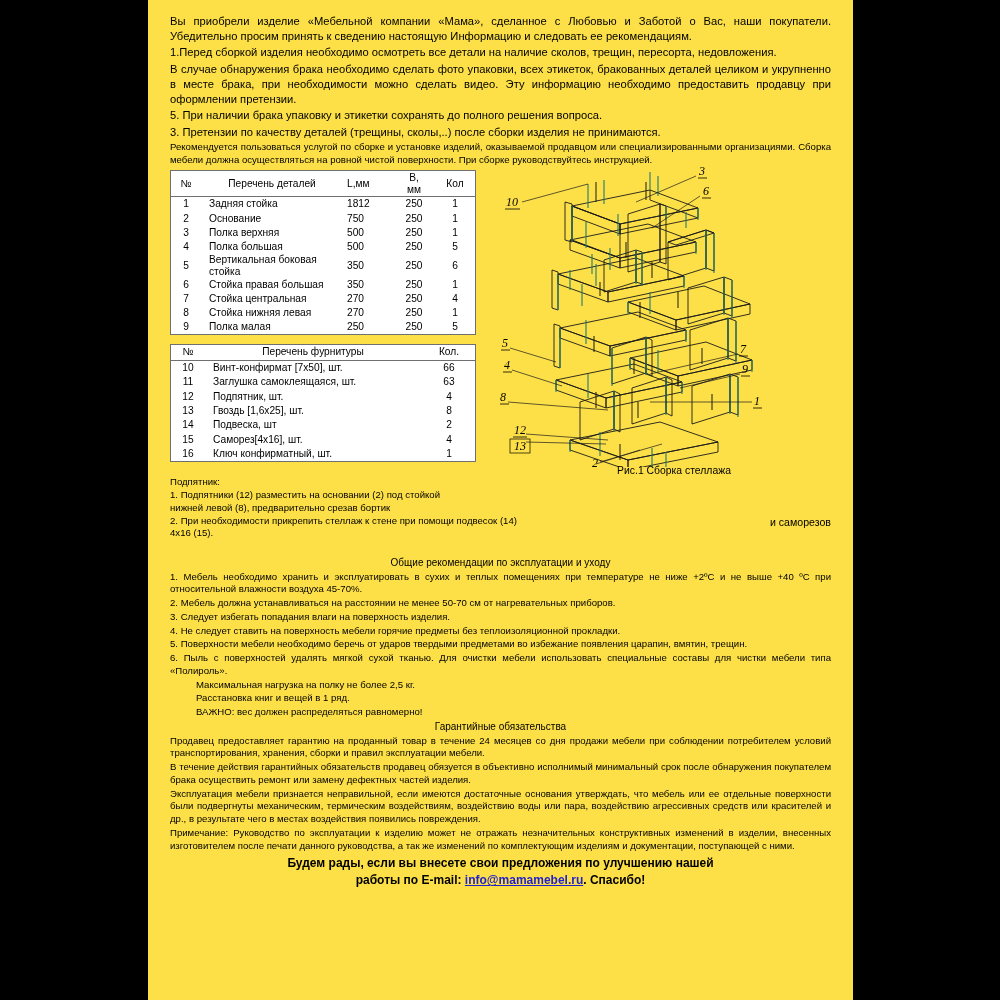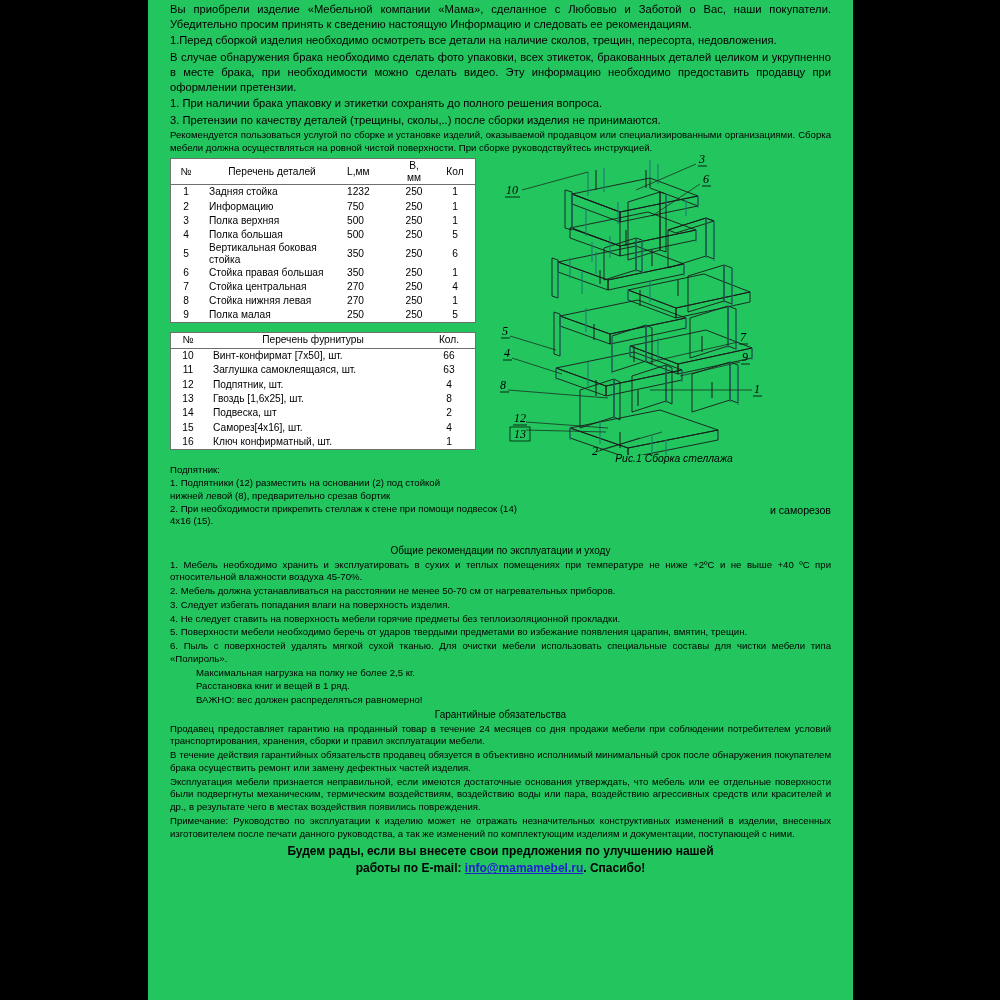--- a/index.html
+++ b/index.html
@@ -12,23 +12,23 @@
     height: 1000px;
     overflow: hidden;
     font-family: "Liberation Sans", sans-serif;
   }
   #page {
     position: absolute;
     left: 148px;
     top: 0;
     width: 705px;
     height: 1000px;
-    background: #22c55e;
+    background: #fde047;
     box-sizing: border-box;
-    padding: 2px 22px 0 22px;
+    padding: 14px 22px 0 22px;
     color: #000000;
   }
   .p {
     font-size: 11.2px;
     line-height: 1.36;
     margin: 0 0 1px 0;
     text-align: justify;
     text-justify: inter-word;
   }
   .p.small {
@@ -109,21 +109,20 @@
     left: 330px;
     top: -8px;
     width: 330px;
   }
   .figure svg { display: block; }
   .fig-caption {
     font-size: 10.4px;
     text-align: center;
     margin-top: -2px;
     padding-left: 18px;
-    font-style: italic;
   }
 
   .notes { margin-top: 6px; }
   .notes .p { margin-bottom: 0; }
 
   .screws-right {
     position: absolute;
     right: 22px;
     font-size: 10.6px;
     margin-left: 44px;
@@ -143,47 +142,47 @@
   }
 </style>
 </head>
 <body>
 
 <div id="page">
 
   <p class="p">Вы приобрели изделие «Мебельной компании «Мама», сделанное с Любовью и Заботой о Вас, наши покупатели. Убедительно просим  принять к сведению настоящую Информацию и следовать ее рекомендациям.</p>
   <p class="p">1.Перед сборкой изделия необходимо осмотреть все детали на наличие сколов, трещин, пересорта, недовложения.</p>
   <p class="p">В случае обнаружения брака необходимо сделать фото упаковки, всех этикеток, бракованных деталей целиком и   укрупненно в месте брака, при необходимости можно сделать видео. Эту информацию необходимо предоставить продавцу при оформлении претензии.</p>
-  <p class="p">1. При наличии брака упаковку и этикетки сохранять до полного решения вопроса.</p>
+  <p class="p">5. При наличии брака упаковку и этикетки сохранять до полного решения вопроса.</p>
   <p class="p">3.  Претензии по качеству деталей (трещины, сколы,..) после сборки изделия не принимаются.</p>
   <p class="p small">Рекомендуется пользоваться услугой по сборке и установке изделий, оказываемой продавцом или специализированными организациями. Сборка мебели должна осуществляться на ровной чистой поверхности. При сборке руководствуйтесь инструкцией.</p>
 
   <div class="mid">
 
     <table class="parts">
       <thead>
         <tr>
           <th class="c-num">№</th>
           <th class="c-name">Перечень деталей</th>
           <th class="c-l">L,мм</th>
           <th class="c-b">В,<br>мм</th>
           <th class="c-k">Кол</th>
         </tr>
       </thead>
       <tbody id="parts-body">
           <tr>
             <td class="c-num">1</td>
             <td class="c-name">Задняя стойка</td>
-            <td class="c-l">1232</td>
+            <td class="c-l">1812</td>
             <td class="c-b">250</td>
             <td class="c-k">1</td>
           </tr>
           <tr>
             <td class="c-num">2</td>
-            <td class="c-name">Информацию</td>
+            <td class="c-name">Основание</td>
             <td class="c-l">750</td>
             <td class="c-b">250</td>
             <td class="c-k">1</td>
           </tr>
           <tr>
             <td class="c-num">3</td>
             <td class="c-name">Полка верхняя</td>
             <td class="c-l">500</td>
             <td class="c-b">250</td>
             <td class="c-k">1</td>

